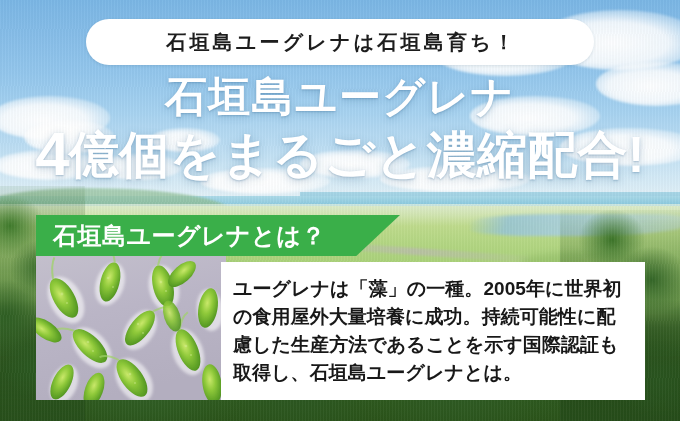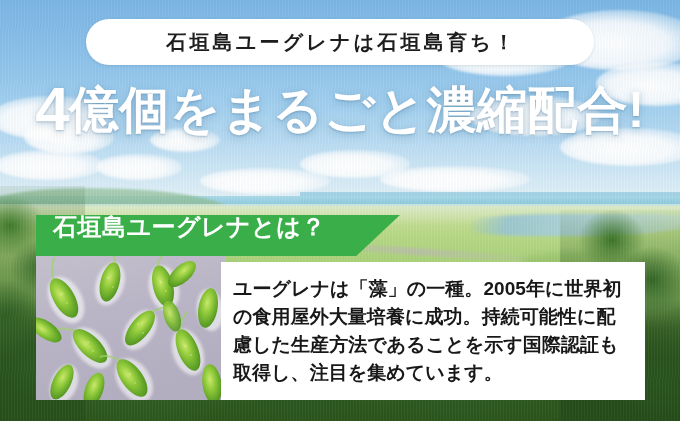--- a/index.html
+++ b/index.html
@@ -224,20 +224,21 @@
   
   .ribbon {
     position: absolute;
     left: 36px;
     top: 215px;
     width: 364px;
     height: 41px;
     background: #3aaf49;
     clip-path: polygon(0 0, 100% 0, 88% 100%, 0 100%);
     display: flex;
+    align-items: center;
     z-index: 6;
   }
   .ribbon-text {
     font-size: 24px;
     font-weight: 700;
     color: #ffffff;
     letter-spacing: 0.02em;
     line-height: 1;
     padding-left: 17px;
     white-space: nowrap;
@@ -317,20 +318,21 @@
     <div class="tree-left"></div>
     <div class="tree-right"></div>
     <div class="grain"></div>
   </div>
 
   <div class="pill">
     <span class="pill-text">石垣島ユーグレナは石垣島育ち！</span>
   </div>
 
   <div class="headline-block">
+    <div class="headline-1">石垣島ユーグレナ</div>
     <div class="headline-2"><span class="big-num">4</span><span>億個をまるごと濃縮配合!</span></div>
   </div>
 
   <div class="ribbon">
     <span class="ribbon-text">石垣島ユーグレナとは？</span>
   </div>
 
   <div class="micro">
     <svg width="190" height="144" viewBox="0 0 190 144">
       <defs>
@@ -432,16 +434,16 @@
           <circle cx="107" cy="77" r="1"></circle>
         <circle cx="150" cy="90" r="1.3"></circle>
           <circle cx="155" cy="99" r="1"></circle>
         <circle cx="94" cy="118" r="1.3"></circle>
           <circle cx="99" cy="127" r="1"></circle>
       </g>
     </svg>
   </div>
 
   <div class="panel">
-    <p class="panel-text">ユーグレナは「藻」の一種。2005年に世界初の食用屋外大量培養に成功。持続可能性に配慮した生産方法であることを示す国際認証も取得し、注目を集めています。</p>
+    <p class="panel-text">ユーグレナは「藻」の一種。2005年に世界初の食用屋外大量培養に成功。持続可能性に配慮した生産方法であることを示す国際認証も取得し、石垣島ユーグレナとは。</p>
   </div>
 
 </div>
 
 </body></html>

